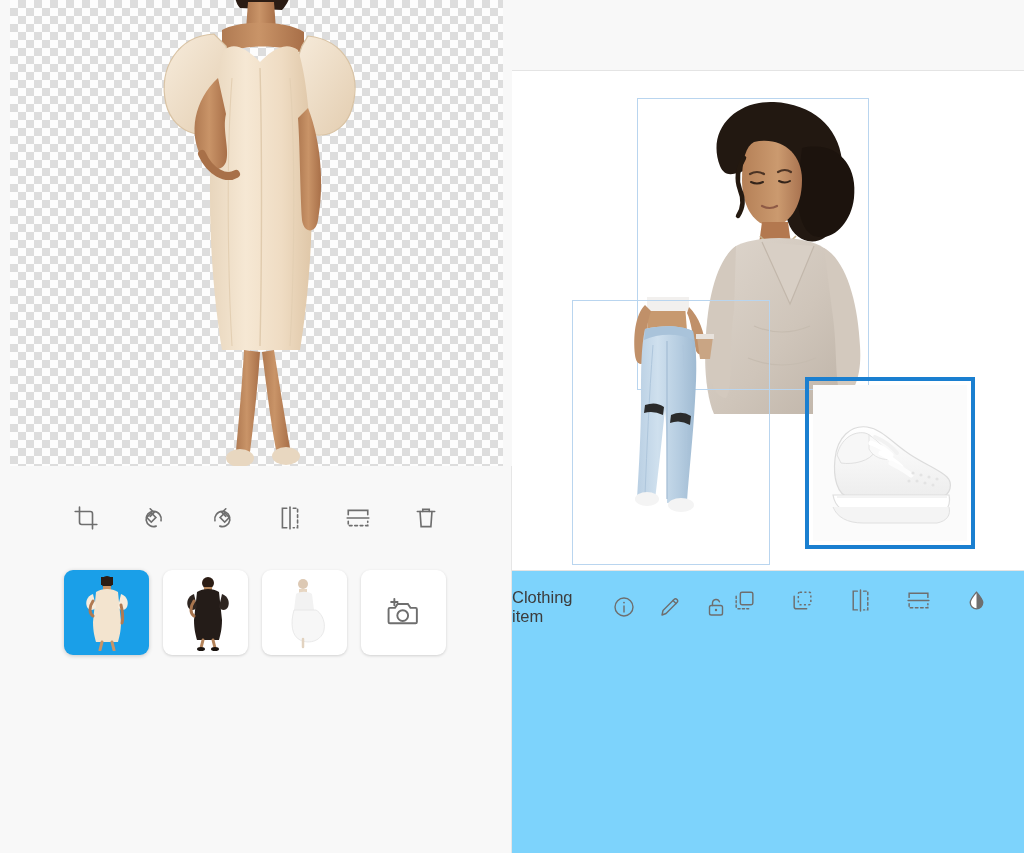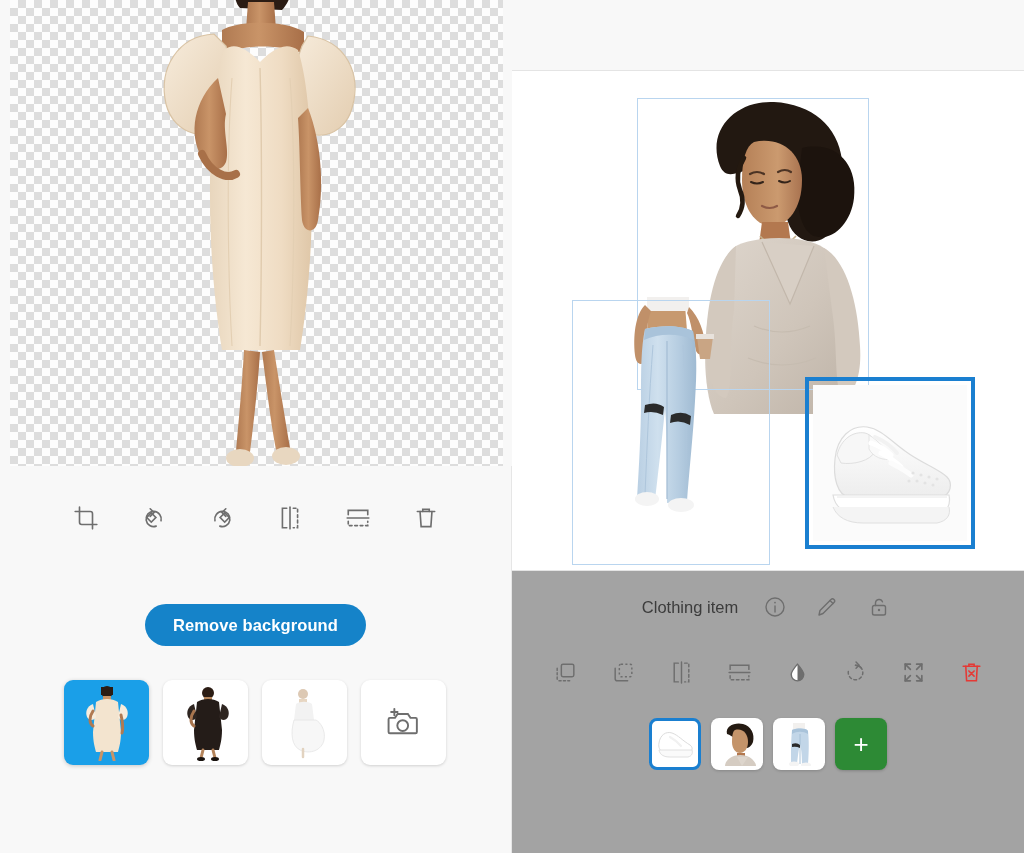--- a/index.html
+++ b/index.html
@@ -120,23 +120,23 @@
   }
   .sel-box.active {
     border: 4px solid #1a7fd0;
   }
   .layer { position: absolute; }
 
   .right-divider {
     height: 1px; background: #e4e4e4; flex: 0 0 auto;
   }
   .controls {
-    background: #a3a3a3;
+    background: #7dd3fc;
     flex: 1 1 auto;
-    display: flex; flex-direction: column;
+    display: flex; 
   }
   .label-row {
     display: flex; align-items: center; justify-content: center;
     gap: 22px;
     height: 72px;
   }
   .clothing-label {
     font-size: 16.5px; color: #3c3c3c;
     font-family: "Liberation Sans", sans-serif;
   }
@@ -269,23 +269,20 @@
       </button>
       <button class="tool-btn" title="Delete">
         <svg width="26" height="26" viewBox="0 0 24 24" fill="none" stroke="#6e6e6e" stroke-width="1.5" stroke-linecap="round">
           <path d="M4 6h16"></path>
             <path d="M9 6V4h6v2"></path>
             <path d="M6.5 6l1 14h9l1-14"></path>
         </svg>
       </button>
     </div>
 
-    <div class="cta-row">
-      <button class="remove-bg-btn">Remove background</button>
-    </div>
 
     <div class="thumbs-left">
 
       <div class="thumb selected">
         <svg width="56" height="76" viewBox="0 0 56 76">
           <path d="M22 2 h12 v8 h-12z" fill="#2b1c14"></path>
           <circle cx="28" cy="7" r="6" fill="#2b1c14"></circle>
           <path d="M24 11 h8 v6 h-8z" fill="#c99468"></path>
           <path d="M17 17 c6-4 16-4 22 0 l3 30 c0 10-2 16-3 20 h-22 c-1-4-3-10-3-20z" fill="#f3e4cf"></path>
           <path d="M14 19 c-6 2-8 8-6 13 c2 4 7 4 9 0z" fill="#f7ecdc"></path>

